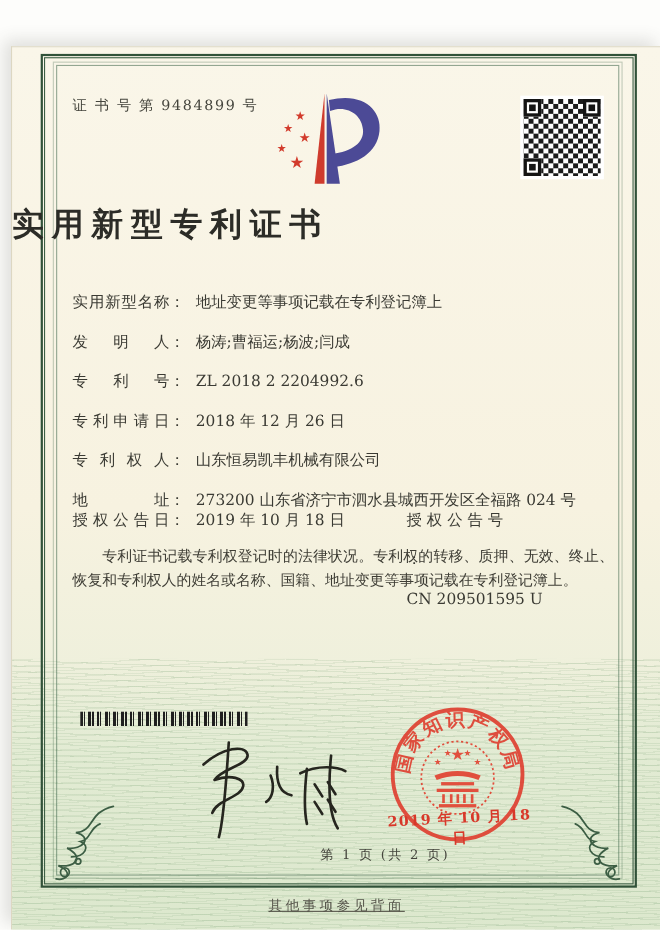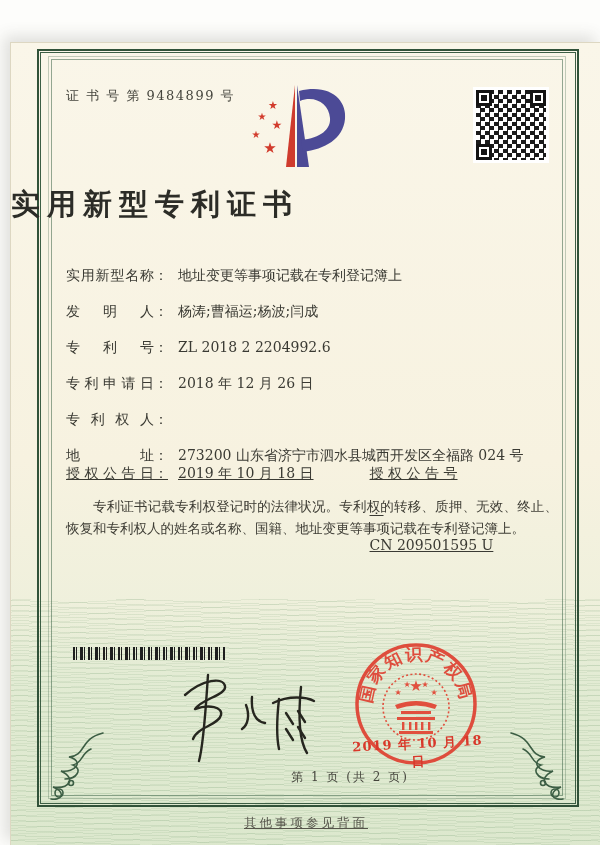--- a/index.html
+++ b/index.html
@@ -54,21 +54,21 @@
   .fp.tl{left:0;top:0;} .fp.tr{right:0;top:0;} .fp.bl{left:0;bottom:0;}
   #title{
     left:0;top:142px;width:590px;z-index:4;
     font-size:29px;font-weight:600;letter-spacing:7px;color:#2c2c27;
   }
   
   #fields{left:55px;top:214px;width:495px;z-index:4;font-size:14px;}
   .frow{height:36px;line-height:36px;display:flex;white-space:nowrap;}
   .flabel{display:inline-block;width:88px;text-align:justify;text-align-last:justify;}
   .fcolon{margin-right:10px;}
-  #grant-row{left:55px;top:412px;width:500px;z-index:4;font-size:14px;height:36px;line-height:36px;display:flex;white-space:nowrap;text-decoration:underline;}
+  #grant-row{left:55px;top:412px;width:500px;z-index:4;font-size:14px;height:36px;line-height:36px;display:flex;white-space:nowrap;}
   #grant-row .pair2{margin-left:56px;display:flex;flex-direction:column;}
   
   #paras{left:55px;top:452px;width:492px;z-index:4;font-size:13.5px;line-height:22px;text-align:justify;color:#3e3d35;}
   #paras p{margin:0;text-indent:2em;}
   
   #barcode{left:62px;top:604px;width:152px;height:13px;z-index:4;
     background:repeating-linear-gradient(90deg,
       #1f1f1f 0 2px, rgba(0,0,0,0) 2px 3px,
       #1f1f1f 3px 4px, rgba(0,0,0,0) 4px 7px,
       #1f1f1f 7px 10px, rgba(0,0,0,0) 10px 11px,
@@ -155,20 +155,21 @@
         <span>ZL 2018 2 2204992.6</span>
     </div>
     <div class="frow">
       <span class="flabel">专利申请日</span>
         <span class="fcolon">：</span>
         <span>2018 年 12 月 26 日</span>
     </div>
     <div class="frow">
       <span class="flabel">专利权人</span>
         <span class="fcolon">：</span>
+        <span>山东恒易凯丰机械有限公司</span>
     </div>
     <div class="frow">
       <span class="flabel">地址</span>
         <span class="fcolon">：</span>
         <span>273200 山东省济宁市泗水县城西开发区全福路 024 号</span>
     </div>
   </div>
 
   <div id="grant-row" class="abs">
     <span class="flabel">授权公告日</span>

